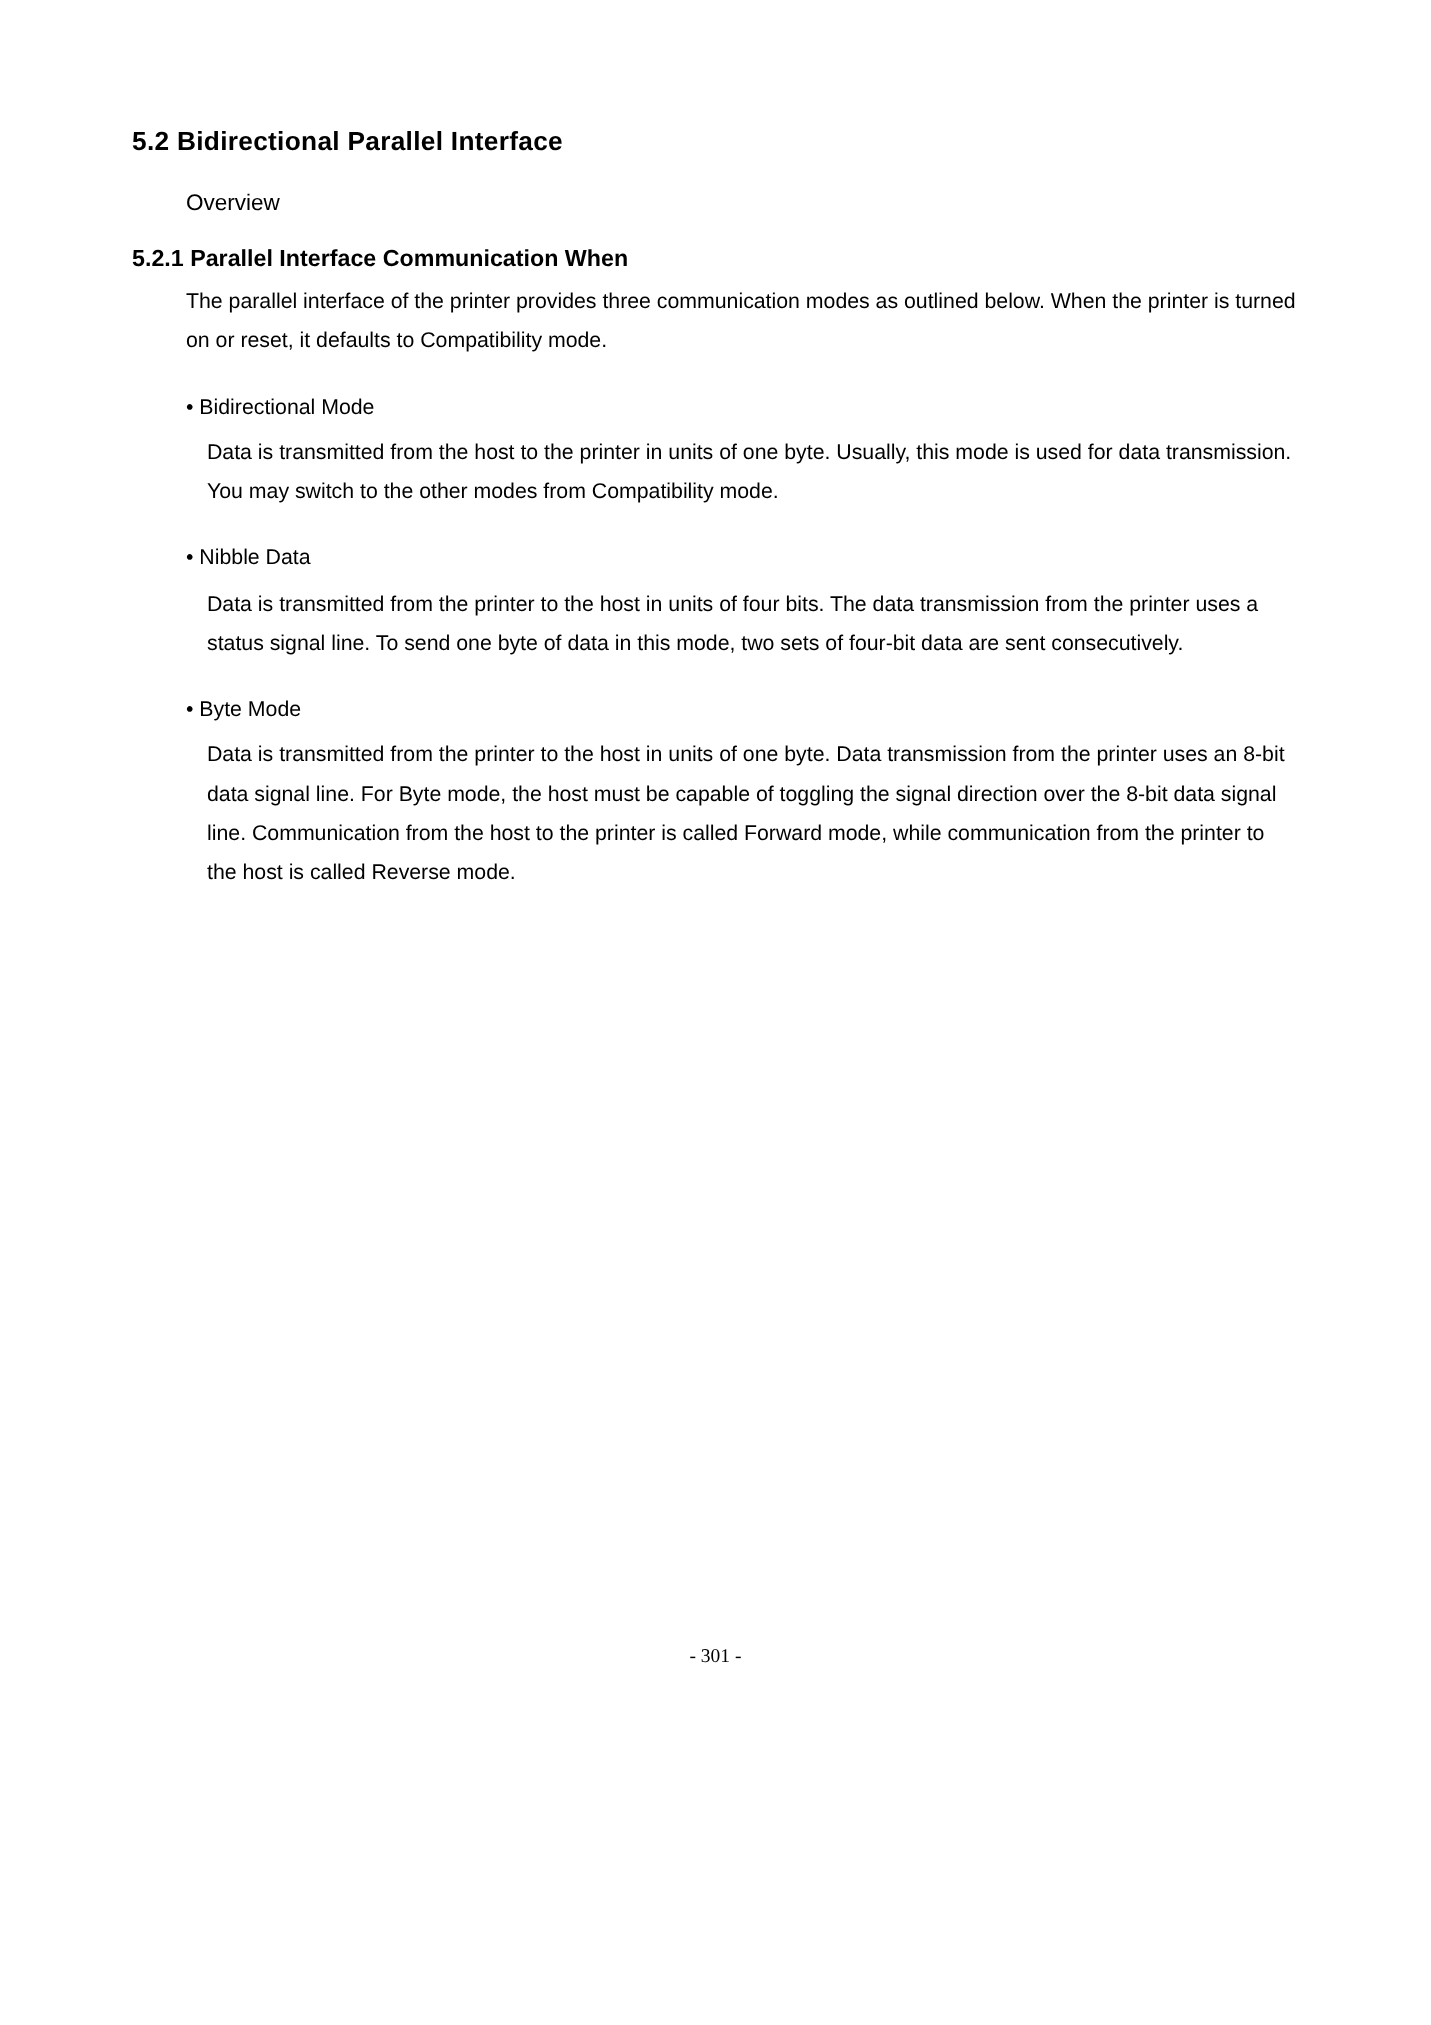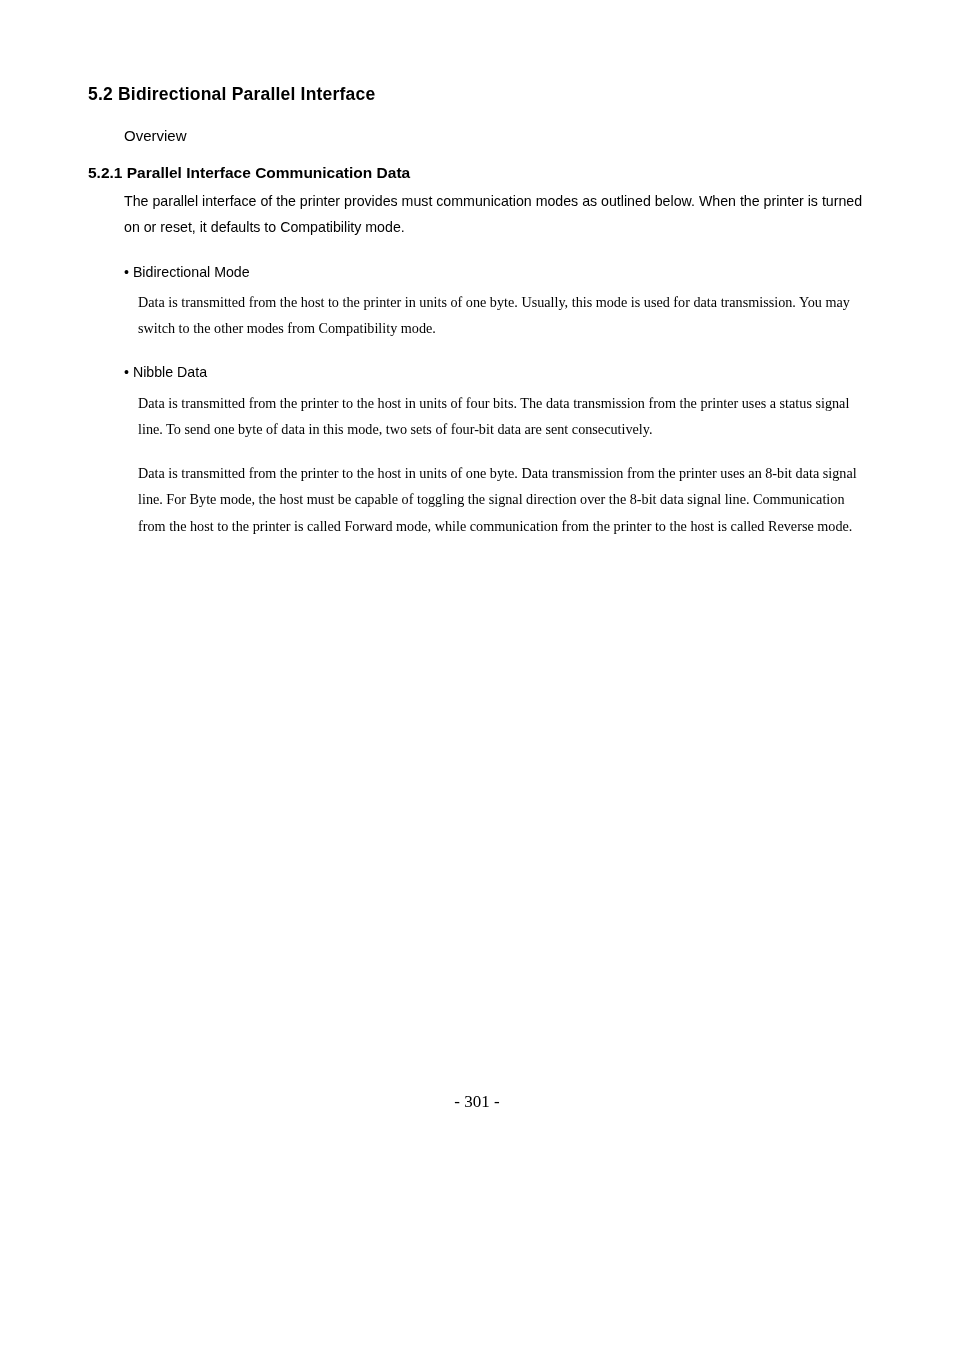--- a/index.html
+++ b/index.html
@@ -49,46 +49,46 @@
   }
   .bullet-head {
     margin: 0 0 4px 36px;
     font-size: 14.2px;
     line-height: 1.85;
   }
   .bullet-body {
     margin: 0 0 18px 50px;
     font-size: 14.2px;
     line-height: 1.85;
-    font-family: Liberation Serif, serif;
   }
   .page-number {
     position: absolute;
     bottom: 70px;
     left: 0;
     width: 100%;
     text-align: center;
     font-family: "Times New Roman", Times, serif;
-    font-size: 17px;
+    font-size: 13px;
   }
 </style>
 </head>
 <body>
 
 <div class="page">
 
   <h1 class="h-section">5.2 Bidirectional Parallel Interface</h1>
 
   <h2 class="h-overview">Overview</h2>
 
-  <h2 class="h-subsection">5.2.1 Parallel Interface Communication Data</h2>
-  <p class="para-sub">The parallel interface of the printer provides must communication modes as outlined below. When the printer is turned on or reset, it defaults to Compatibility mode.</p>
+  <h2 class="h-subsection">5.2.1 Parallel Interface Communication When</h2>
+  <p class="para-sub">The parallel interface of the printer provides three communication modes as outlined below. When the printer is turned on or reset, it defaults to Compatibility mode.</p>
 
   <p class="bullet-head">• Bidirectional Mode</p>
   <p class="bullet-body">Data is transmitted from the host to the printer in units of one byte. Usually, this mode is used for data transmission. You may switch to the other modes from Compatibility mode.</p>
 
   <p class="bullet-head">• Nibble Data</p>
   <p class="bullet-body">Data is transmitted from the printer to the host in units of four bits. The data transmission from the printer uses a status signal line. To send one byte of data in this mode, two sets of four-bit data are sent consecutively.</p>
 
+  <p class="bullet-head">• Byte Mode</p>
   <p class="bullet-body">Data is transmitted from the printer to the host in units of one byte. Data transmission from the printer uses an 8-bit data signal line. For Byte mode, the host must be capable of toggling the signal direction over the 8-bit data signal line. Communication from the host to the printer is called Forward mode, while communication from the printer to the host is called Reverse mode.</p>
 
   <div class="page-number">- 301 -</div>
 </div>
 
 </body></html>

